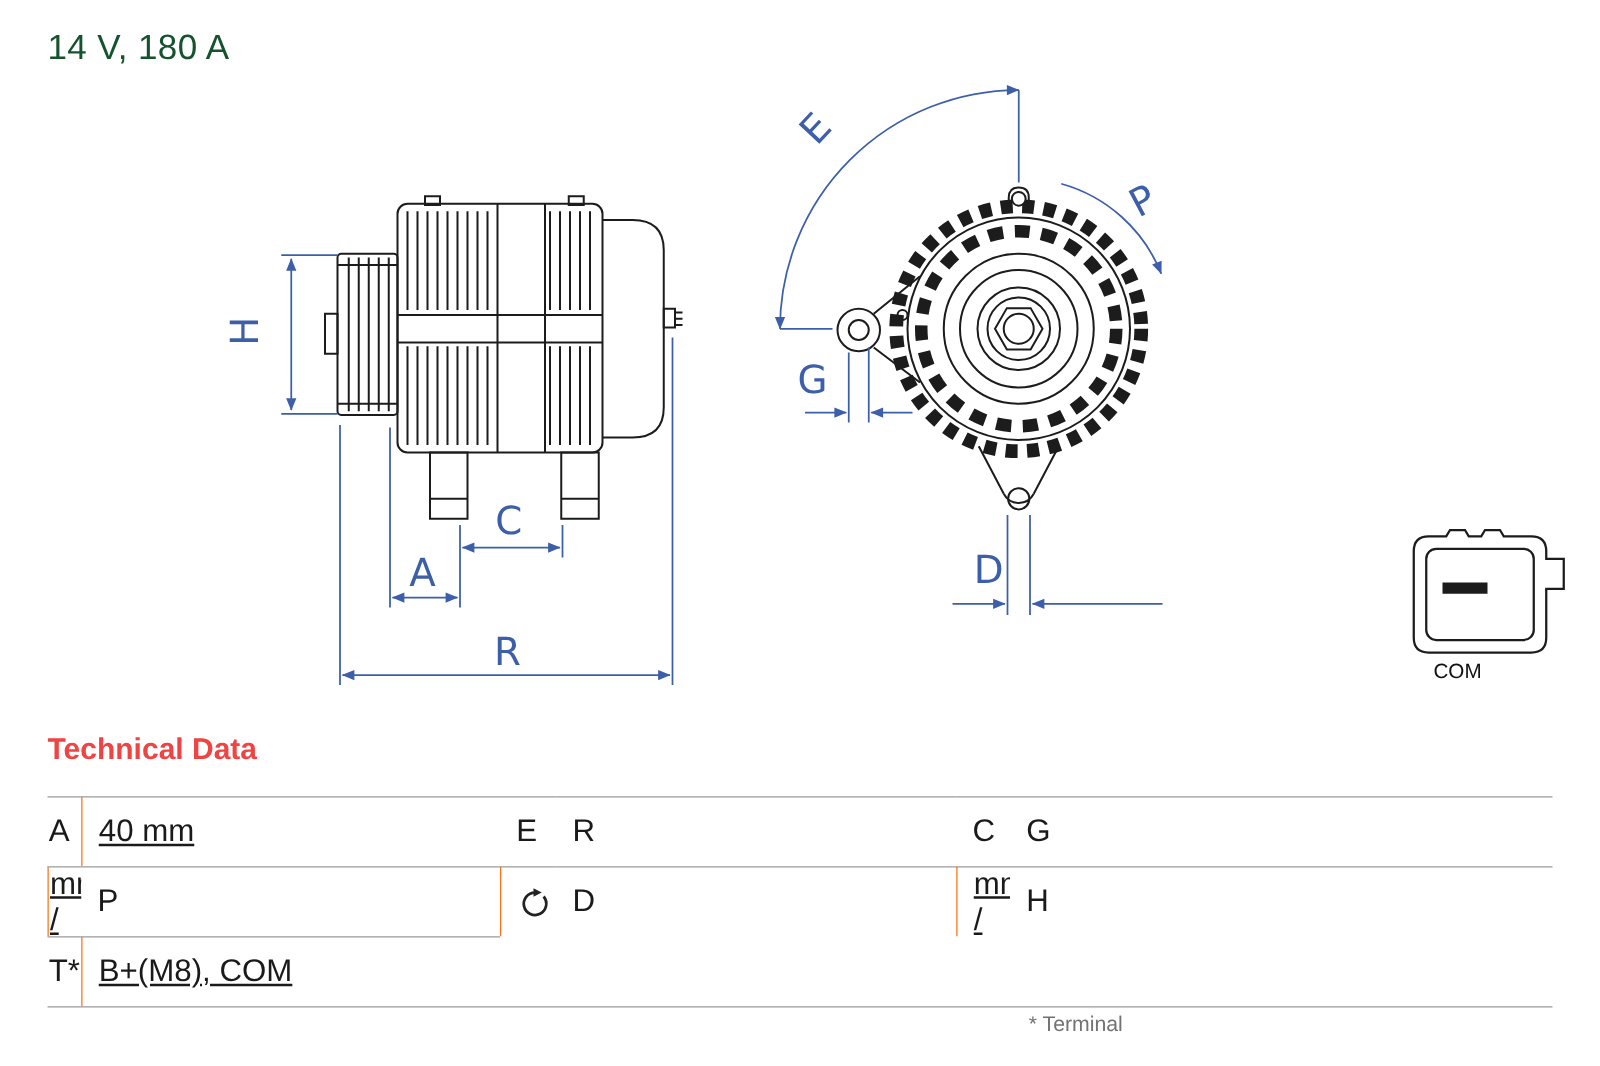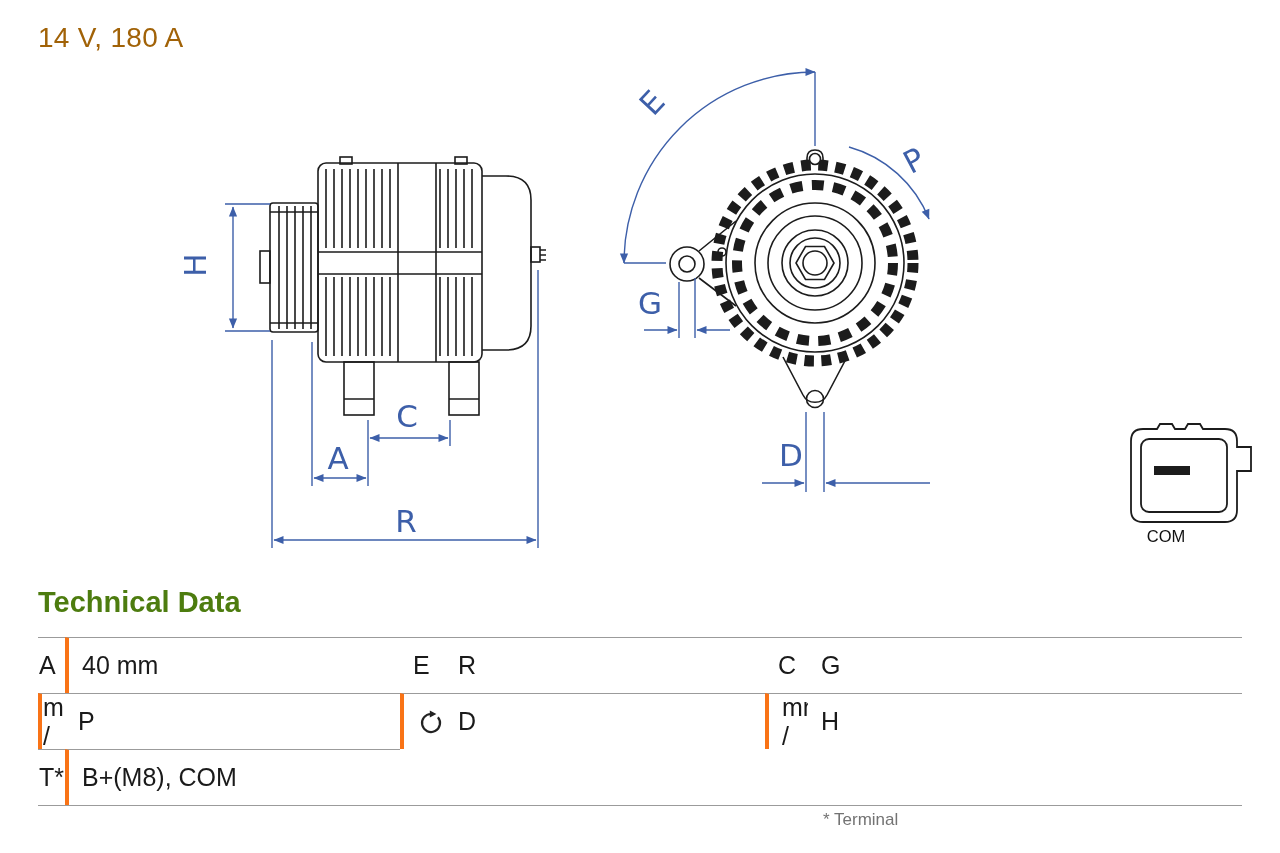--- a/index.html
+++ b/index.html
@@ -1,30 +1,30 @@
 <!DOCTYPE html>
 <html><head>
 <meta charset="utf-8">
 <style>
   * { margin:0; padding:0; box-sizing:border-box; }
   html,body { background:#ffffff; font-family:"Liberation Sans", sans-serif; }
   .page { position:relative; width:1280px; height:853px; background:#fff; overflow:hidden; }
 
-  .rating { position:absolute; left:38px; top:22px; font-size:28px; color:#a16207; letter-spacing:.3px;text-align:right; }
+  .rating { position:absolute; left:38px; top:22px; font-size:28px; color:#14532d; letter-spacing:.3px;text-align:right; }
 
   svg.diagram { position:absolute; left:0; top:0; }
 
-  .tech-title { position:absolute; left:38px; top:586px; font-size:29px; font-weight:bold; color:#4d7c0f; }
+  .tech-title { position:absolute; left:38px; top:586px; font-size:24px; font-weight:bold; color:#ef4444; }
 
   .t-grid { position:absolute; left:38px; top:637px; width:1204px;
             display:grid; grid-template-columns:27px 335px 45px 320px 43px 1fr; }
   .cell { height:56px; display:flex; align-items:center; font-size:25px; color:#1a1a1a;
           border-top:1px solid #9b9b9b; padding-left:13px; overflow:hidden; }
   .t-grid > .cell:nth-child(6n+1) { padding-left:1px; }
-  .cell.v { border-left:4px solid #f97316; }
+  .cell.v { border-left:1px solid #f97316;text-decoration:underline; }
   .t-bottom { position:absolute; left:38px; top:805px; width:1204px; height:1px; background:#9b9b9b; }
 
   .footnote { position:absolute; left:823px; top:810px; font-size:17px; color:#737373; }
 
   .rot-icon { display:block; }
 </style>
 </head>
 <body>
 
 <div class="page">

